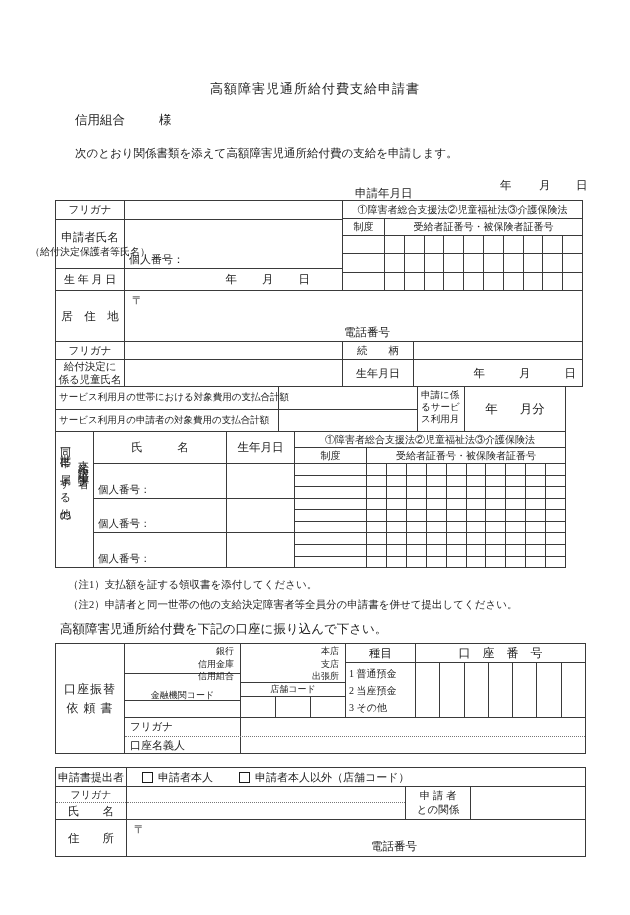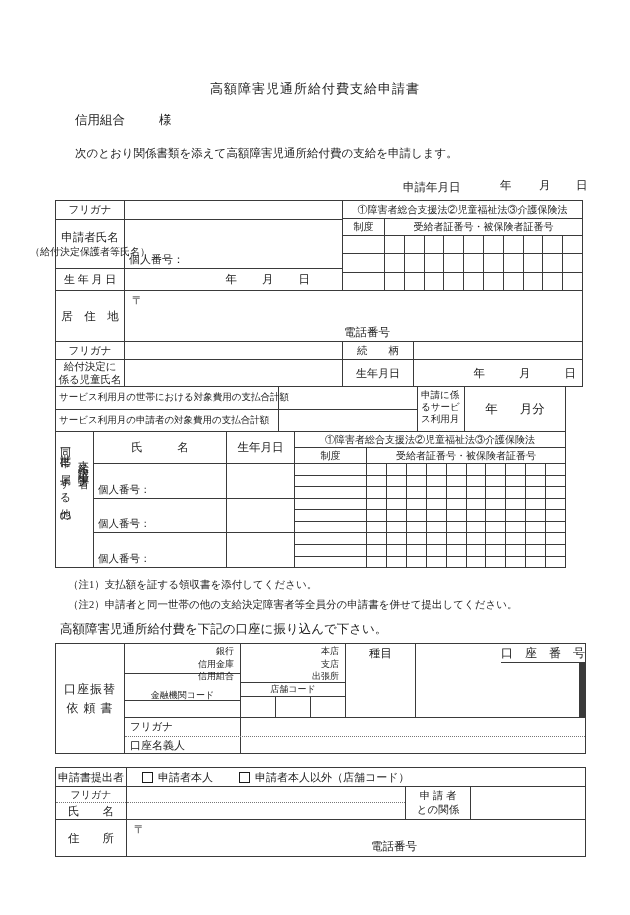--- a/index.html
+++ b/index.html
@@ -34,21 +34,21 @@
 
 <div class="page">
 
   <div class="abs fs13" style="left:0;top:80px;width:630px;text-align:center;letter-spacing:1px;">高額障害児通所給付費支給申請書</div>
   <div class="abs fs125" style="left:75px;top:112px;">
     <span>信用組合</span><span style="display:inline-block;width:34px;"></span><span>様</span>
   </div>
   <div class="abs fs115" style="left:75px;top:146px;">次のとおり関係書類を添えて高額障害児通所給付費の支給を申請します。</div>
 
   <div class="abs fs115" style="left:355px;top:178px;width:230px;height:16px;">
-    <span class="abs" style="left:0;top:2px;margin-left:48px;">申請年月日</span>
+    <span class="abs" style="left:0;top:8px;">申請年月日</span>
     <span class="abs" style="left:145px;top:0;">年</span>
     <span class="abs" style="left:184px;top:0;">月</span>
     <span class="abs" style="left:221px;top:0;">日</span>
   </div>
 
   <div class="tbl col rows" style="left:55px;top:200px;width:528px;height:187px;">
 
     <div class="row" style="height:90px;">
       <div class="col rows r" style="width:287px;">
         <div class="row cells" style="height:19px;">
@@ -378,22 +378,27 @@
           </div>
           <div class="cell ctr fs9" style="height:14px;">店舗コード</div>
           <div class="row cells" style="flex:1;">
             <div class="cell" style="flex:1;"></div>
               <div class="cell" style="flex:1;"></div>
               <div class="cell" style="flex:1;"></div>
           </div>
         </div>
         <div class="col rows" style="width:70px;">
           <div class="cell ctr fs115" style="height:19px;">種目</div>
-        </div>
-        <div class="col rows" style="flex:1;align-items:flex-end;">
+          <div class="cell fs10" style="flex:1;padding:2px 0 0 3px;line-height:17px;">
+            <div>1 普通預金</div>
+            <div>2 当座預金</div>
+            <div>3 その他</div>
+          </div>
+        </div>
+        <div class="col rows" style="flex:1;">
           <div class="cell ctr fs12" style="height:19px;">口　座　番　号</div>
           <div class="row cells" style="flex:1;">
             <div class="cell" style="flex:1;"></div>
               <div class="cell" style="flex:1;"></div>
               <div class="cell" style="flex:1;"></div>
               <div class="cell" style="flex:1;"></div>
               <div class="cell" style="flex:1;"></div>
               <div class="cell" style="flex:1;"></div>
               <div class="cell" style="flex:1;"></div>
           </div>

